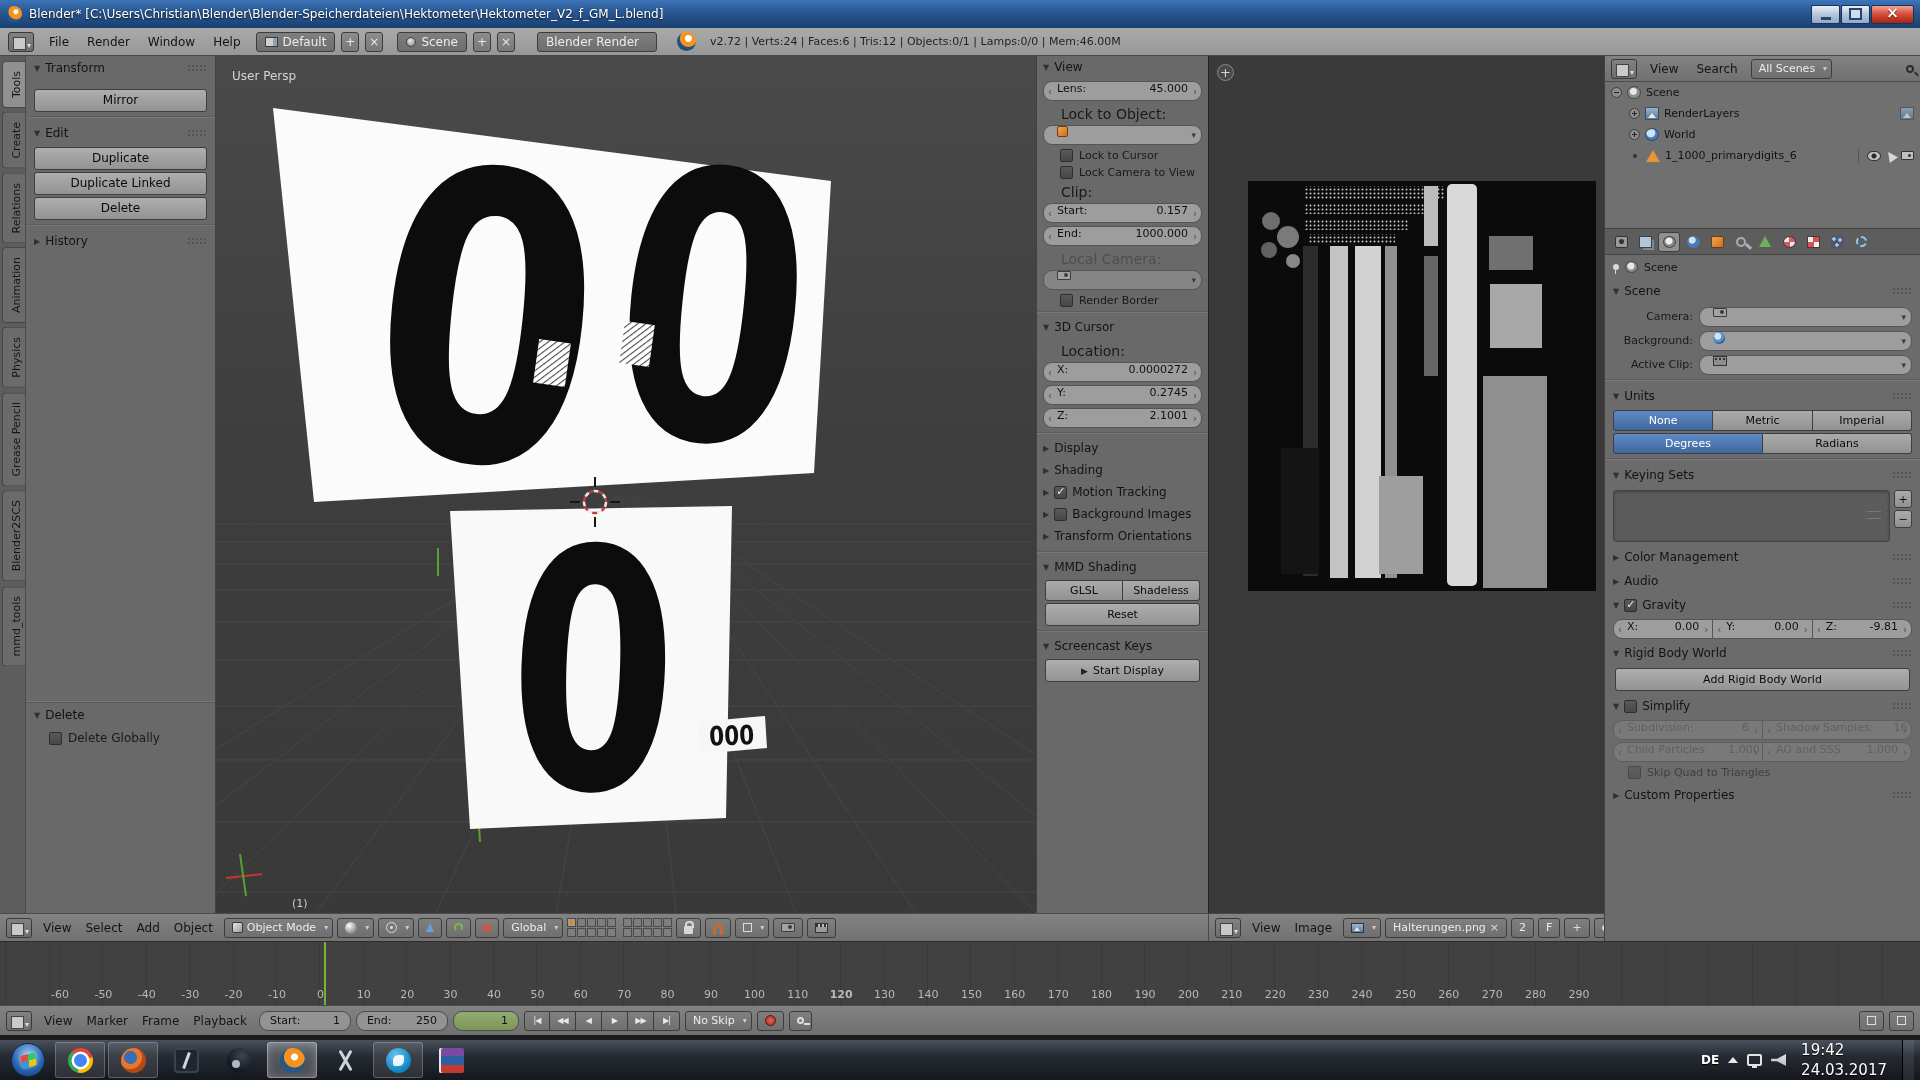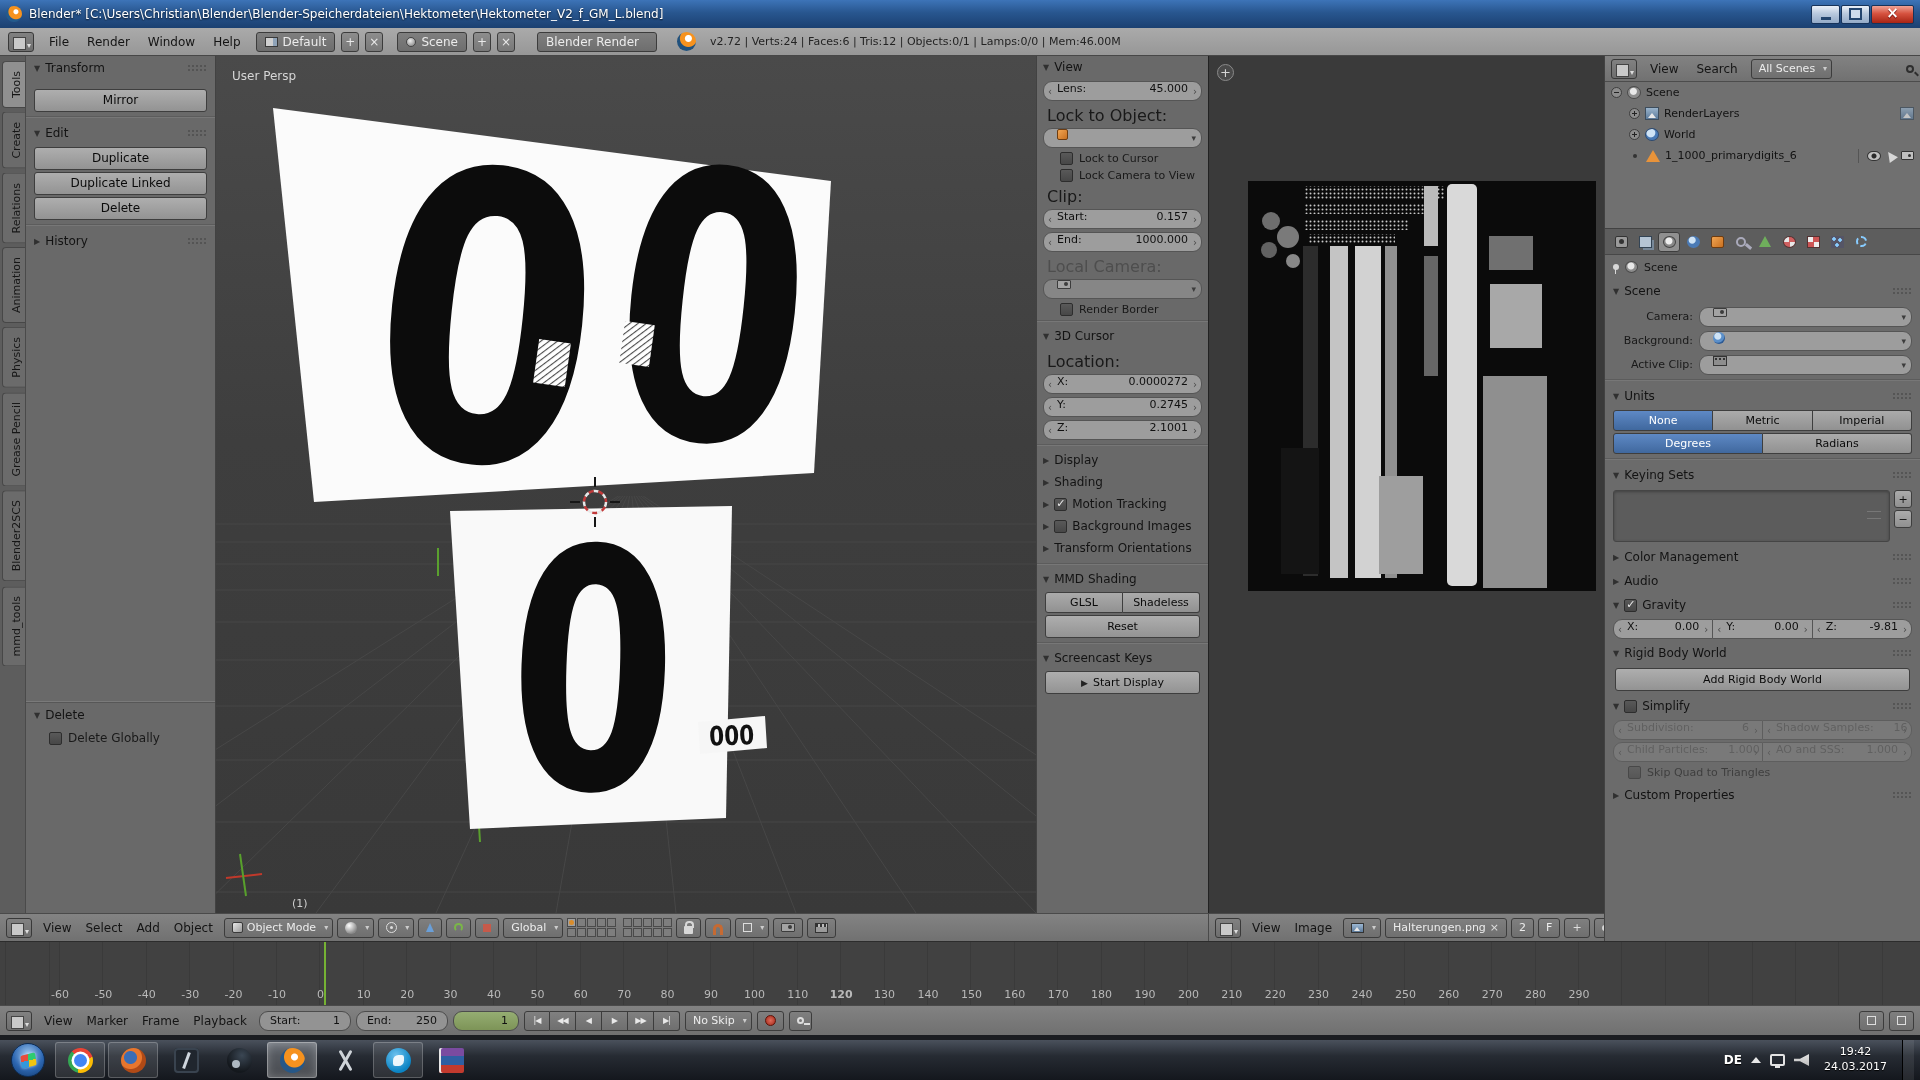--- a/index.html
+++ b/index.html
@@ -40,21 +40,21 @@
 .b.play::before{content:"▶";font-size:9px;margin-right:5px;color:#222}
 .seg{display:flex;margin:2px 8px}
 .seg .sb{flex:1;height:21px;line-height:19px;text-align:center;background:linear-gradient(#ababab,#919191);border:1px solid #3e3e3e;border-left-width:0;color:#0a0a0a;white-space:nowrap;overflow:hidden}
 .seg .sb:first-child{border-left-width:1px;border-radius:3px 0 0 3px}
 .seg .sb:last-child{border-radius:0 3px 3px 0}
 .seg .sel{background:linear-gradient(#5e89c5,#40689e);color:#fff}
 .crow{display:flex;gap:6px;align-items:center;margin:4px 23px;color:#191919;white-space:nowrap}
 .cb{width:13px;height:13px;background:linear-gradient(#595959,#474747);border:1px solid #2d2d2d;border-radius:2px;flex:none;position:relative}
 .cb.on::after{content:"✓";position:absolute;left:1px;top:-2px;color:#ececec;font-size:11px}
 .row{display:flex;align-items:center;margin:3px 8px;height:21px}
-.lrow{margin:5px 10px 1px;color:#191919;font-size:16px}
+.lrow{margin:5px 24px 1px;color:#191919;font-size:14px}
 .lrow.dim{color:#4e4e4e}
 .fld{flex:1;display:flex;gap:20px;background:#9d9d9d;border:1px solid #555;border-radius:9px;height:20px;padding:0 13px;color:#101010;position:relative;font-size:11px;white-space:nowrap;overflow:hidden}
 .fld .fval{margin-left:auto}
 .fld.sl::before{content:"‹";position:absolute;left:4px;top:50%;transform:translateY(-50%);color:#4a4a4a;font-size:10px}
 .fld.sl::after{content:"›";position:absolute;right:4px;top:50%;transform:translateY(-50%);color:#4a4a4a;font-size:10px}
 .fld.dda::after{content:"▾";position:absolute;right:5px;top:50%;transform:translateY(-50%);color:#3c3c3c;font-size:9px}
 .fld.dim{background:#868686;color:#585858}
 .grayed{opacity:.55}
 .sq{width:18px;height:18px;background:linear-gradient(#ababab,#909090);border:1px solid #3e3e3e;border-radius:3px;display:flex;align-items:center;justify-content:center;color:#111}
 .sq.plus::after{content:"+"}
@@ -223,21 +223,21 @@
 .ai.skype{border-radius:50%;background:radial-gradient(circle at 40% 30%,#6ec3ef,#0b84c4 70%)}
 .ai.skype::after{content:"";position:absolute;inset:7px;border-radius:50% 20% 50% 20%;background:rgba(255,255,255,.9)}
 .ai.winrar{background:linear-gradient(#7a4ba0 0 34%,#2e5fa3 34% 67%,#c23a2e 67%);box-shadow:inset 2px 0 0 #e8e8e8;border-radius:2px}
 .tray{margin-left:auto;display:flex;align-items:center;gap:9px;color:#fff;padding-right:2px}
 .trtxt{font-weight:bold;font-size:12px;text-shadow:0 1px 1px #000}
 .tup{width:0;height:0;border-left:5px solid transparent;border-right:5px solid transparent;border-bottom:6px solid #e8e8e8}
 .ticn{width:15px;height:12px;position:relative}
 .ticn.mon{border:2px solid #e3e3e3;border-radius:2px}
 .ticn.mon::after{content:"";position:absolute;left:3px;top:10px;width:5px;height:2px;background:#e3e3e3}
 .ticn.vol{background:linear-gradient(#e3e3e3,#bbb);clip-path:polygon(0 40%,40% 40%,100% 0,100% 100%,40% 60%,0 60%)}
-.clock{display:flex;flex-direction:column;align-items:center;color:#fff;font-size:11px;line-height:1.35;text-shadow:0 1px 1px #000;margin:0 6px}
+.clock{display:flex;flex-direction:column;align-items:flex-start;color:#fff;font-size:15px;line-height:1.35;text-shadow:0 1px 1px #000;margin:0 6px}
 .showdesk{width:12px;height:40px;border-left:1px solid #000;background:rgba(255,255,255,.08);flex:none}
 </style>
 </head>
 <body>
 
 <div id="root">
 
   <div id="titlebar">
     <span class="blogo"></span>
     <span id="title-text">Blender* [C:\Users\Christian\Blender\Blender-Speicherdateien\Hektometer\Hektometer_V2_f_GM_L.blend]</span>

